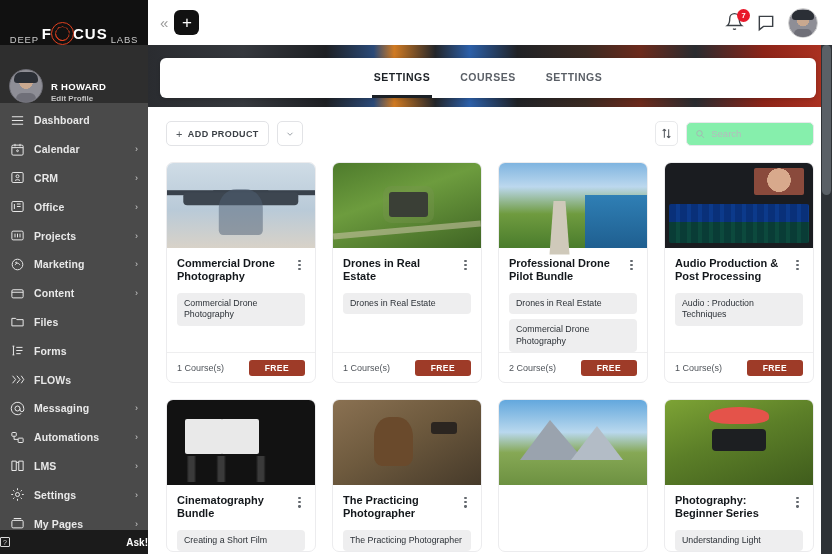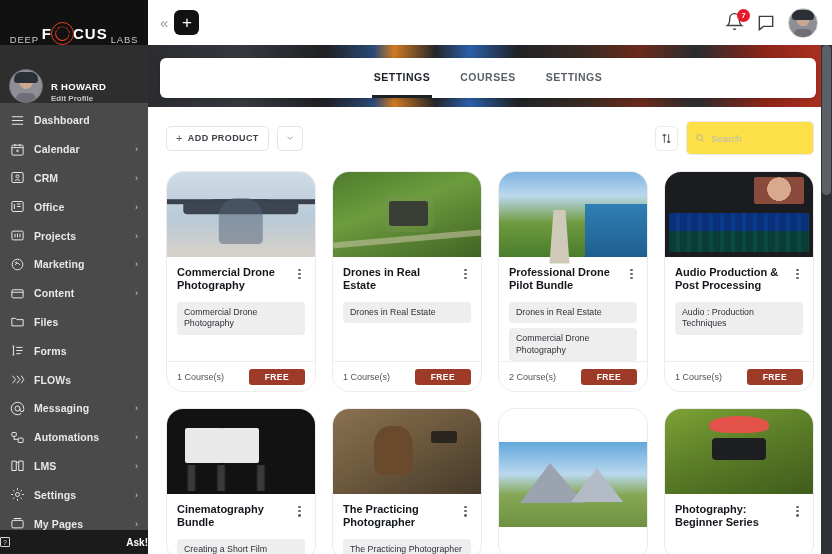--- a/index.html
+++ b/index.html
@@ -150,36 +150,36 @@
     width: 26px; height: 25px; margin-left: 8px; border: 1px solid #e2e3e6; border-radius: 5px;
     background: #fff; display: flex; align-items: center; justify-content: center;
     color: #9aa0a6; font-size: 9px; cursor: pointer;
   }
   .toolbar-right { margin-left: auto; display: flex; align-items: center; gap: 8px; }
   .sort-btn {
     width: 23px; height: 25px; border: 1px solid #e8e9eb; border-radius: 5px; background: #fff;
     display: flex; align-items: center; justify-content: center; cursor: pointer;
   }
   .search-box {
-    width: 128px; height: 34px; border: 1px solid #e8e9eb; border-radius: 5px; background: #fde047;
+    width: 128px; height: 24px; border: 1px solid #e8e9eb; border-radius: 5px; background: #86efac;
     display: flex; align-items: center; gap: 6px; padding: 0 8px;
   }
   .search-input {
     border: none; outline: none; font-size: 9.5px; color: #3b4046; width: 100%;
     font-family: "Liberation Sans", sans-serif; background: transparent;
   }
   .search-input::placeholder { color: #b6babe; }
 
   .grid {
     display: grid; grid-template-columns: repeat(4, 1fr); gap: 16px;
     padding: 16px 18px 18px 18px;
   }
   .card {
-    background: #fff; border: 1px solid #ececee; border-radius: 17px;
-    overflow: hidden; display: flex; flex-direction: column; cursor: pointer; justify-content: center;
+    background: #fff; border: 1px solid #ececee; border-radius: 7px;
+    overflow: hidden; display: flex; flex-direction: column; cursor: pointer;
   }
   .thumb { height: 85px; width: 100%; position: relative; }
   .card-body { padding: 9px 10px 0 10px; flex: 1; display: flex; flex-direction: column; }
   .card-head { display: flex; align-items: flex-start; gap: 6px; }
   .card-title {
     font-size: 11px; font-weight: 700; color: #14181c; line-height: 1.22; flex: 1;
   }
   .kebab {
     width: 11px; height: 14px; display: flex; flex-direction: column; align-items: center;
     justify-content: center; gap: 2px; flex: 0 0 11px; cursor: pointer; margin-top: 1px;
@@ -663,20 +663,23 @@
     <div class="thumb t-photog"></div>
     <div class="card-body">
       <div class="card-head">
         <div class="card-title">Photography: Beginner Series</div>
         <div class="kebab">
                   <i></i>
                   <i></i>
                   <i></i>
                 </div>
       </div>
+      <div class="chips">
+        <div class="chip">Understanding Light</div>
+      </div>
     </div>
 
   </div>
         </div>
     </div>
 
     <div class="scrollbar">
       <div class="scroll-thumb"></div>
     </div>
   </section>

